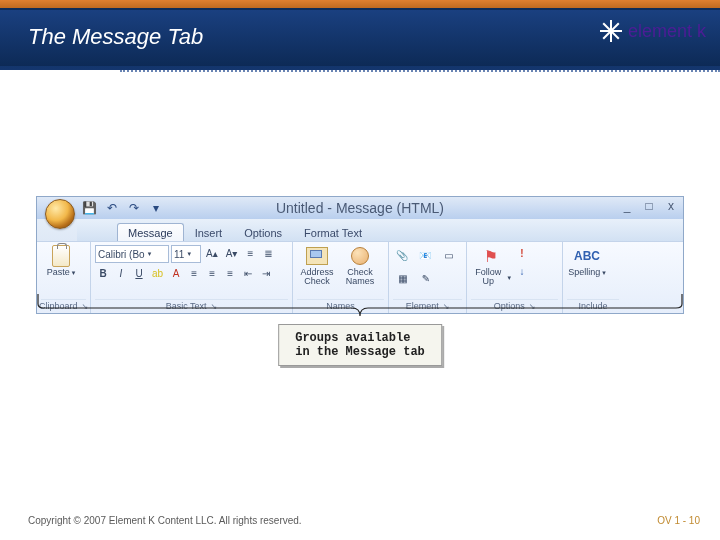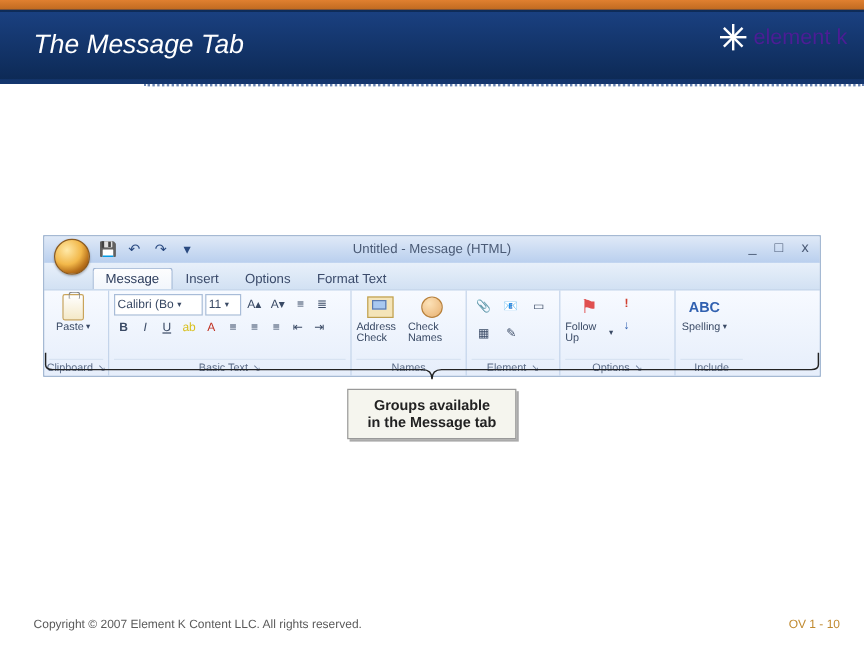--- a/index.html
+++ b/index.html
@@ -19,48 +19,48 @@
   .brand-star .d1 { transform: translate(-50%,-50%) rotate(45deg); }
   .brand-star .d2 { transform: translate(-50%,-50%) rotate(-45deg); }
   .dotted { position: absolute; top: 64px; left: 120px; right: 0; height: 8px; border-bottom: 2px dotted #6a85b4; }
 
   
   .ribbon { position: absolute; top: 196px; left: 36px; width: 648px; border: 1px solid #8fa8c9; background: linear-gradient(#eaf1fa, #cddcf0); }
   .titlebar { height: 22px; background: linear-gradient(#dfe9f7, #b9cfee); display:flex; align-items:center; position:relative; }
   .office-btn { width: 30px; height: 30px; margin: 4px 0 0 4px; border-radius: 50%; background: radial-gradient(circle at 35% 30%, #ffe9a8, #f2b84a 45%, #b8701a 70%, #6a3c0a); border:1px solid #8a5a20; position:absolute; top:-2px; left:4px; box-shadow: 0 1px 2px rgba(0,0,0,.3); }
   .qat { display:flex; gap:4px; margin-left: 44px; align-items:center; }
   .qat-item { width:18px; height:18px; display:flex; align-items:center; justify-content:center; font-size:12px; color:#2a4a80; }
-  .window-title { position:absolute; left:50%; transform:translateX(-50%); font-size:11px; color:#4a5a75; }
+  .window-title { position:absolute; left:50%; transform:translateX(-50%); font-size:14px; color:#4a5a75; }
   .win-controls { position:absolute; right:4px; top:2px; display:flex; gap:6px; }
   .win-controls span { width:16px; height:14px; display:flex; align-items:center; justify-content:center; font-size:12px; color:#4a5a75; }
 
-  .tabbar { height: 22px; background: linear-gradient(#e8f0fa,#d2e1f3); display:flex; align-items:flex-end; padding-left: 40px; font-size:11px; color:#3a4a6a; }
+  .tabbar { height: 22px; background: linear-gradient(#e8f0fa,#d2e1f3); display:flex; align-items:flex-end; padding-left: 40px; font-size:11px; color:#3a4a6a;margin-left:40px; }
   .tab { padding: 3px 10px 2px; border:1px solid transparent; border-bottom:none; border-radius:3px 3px 0 0; cursor:default; }
   .tab.active { background:linear-gradient(#fdfdfe,#f2f6fc); border-color:#9fb4d2; color:#2a3a5a; }
 
   .groups { height: 72px; background: linear-gradient(#f7faff,#e6eefb); display:flex; border-top:1px solid #c4d4ea; }
   .group { border-right:1px solid #c4d4ea; display:flex; flex-direction:column; justify-content:space-between; padding:3px 4px 0; }
   .group-body { flex:1; display:flex; align-items:flex-start; gap:3px; }
   .group-label { font-size:9px; color:#5a6a85; text-align:center; padding:1px 0 2px; border-top:1px solid #d8e3f2; display:flex; justify-content:center; align-items:center; gap:4px; }
   .group-label .launcher { font-size:8px; color:#6a7a95; }
 
   .bigbtn { width:40px; display:flex; flex-direction:column; align-items:center; gap:1px; }
   .bigbtn .ic { width:26px; height:22px; display:flex; align-items:center; justify-content:center; }
-  .bigbtn .lbl { font-size:9px; color:#3a4a65; line-height:1.05; display:flex; align-items:center; gap:2px; }
+  .bigbtn .lbl { font-size:9px; color:#3a4a65; text-align:center; line-height:1.05; display:flex; align-items:center; gap:2px; }
   .arrow { font-size:7px; color:#3a4a65; }
 
-  .smallrow { display:flex; gap:2px; align-items:center; }
+  .smallrow { display:flex; gap:2px; }
   .smallbtn { min-width:16px; height:16px; padding:0 2px; display:flex; align-items:center; justify-content:center; font-size:10px; color:#3a4a65; border:1px solid transparent; }
   .combo { height:18px; border:1px solid #a8bcd8; background:#fff; display:flex; align-items:center; padding:0 2px; font-size:10px; color:#3a4a65; }
   .combo .dd { margin-left:3px; font-size:7px; }
 
   .brace { position:absolute; top:292px; left:36px; width:648px; height:30px; }
   .brace svg { width:100%; height:100%; }
 
-  .callout { position:absolute; top:324px; left:50%; transform:translateX(-50%); background:#f5f5ee; border:1px solid #999; box-shadow:2px 2px 0 #aaa; padding:6px 16px; font-size:12px; color:#222; text-align:center; font-weight:bold; }
+  .callout { position:absolute; top:324px; left:50%; transform:translateX(-50%); background:#f5f5ee; border:1px solid #999; box-shadow:2px 2px 0 #aaa; padding:6px 16px; font-size:12px; color:#222; font-weight:bold;font-family:Liberation Mono, monospace; }
 
   .footer-left { position:absolute; bottom:14px; left:28px; font-size:10px; color:#5a5a5a; }
   .footer-right { position:absolute; bottom:14px; right:20px; font-size:10px; color:#c08a30; }
 
   
   .clip-ic { width:18px; height:22px; border:1px solid #c9a45a; border-radius:2px; background:linear-gradient(#fff,#f4e9c8); position:relative; }
   .clip-ic::before { content:""; position:absolute; top:-3px; left:4px; width:8px; height:5px; border:1px solid #888; border-bottom:none; border-radius:3px 3px 0 0; }
   .book-ic { width:22px; height:18px; background:#f4e4b8; border:1px solid #bfa050; position:relative; }
   .book-ic::after { content:""; position:absolute; top:2px; left:3px; width:10px; height:6px; background:#a8c8f0; border:1px solid #5a7ab0; }
   .head-ic { width:18px; height:18px; border-radius:50%; background:radial-gradient(circle at 35% 30%, #fce2b8, #e8b070); border:1px solid #b8803a; }

